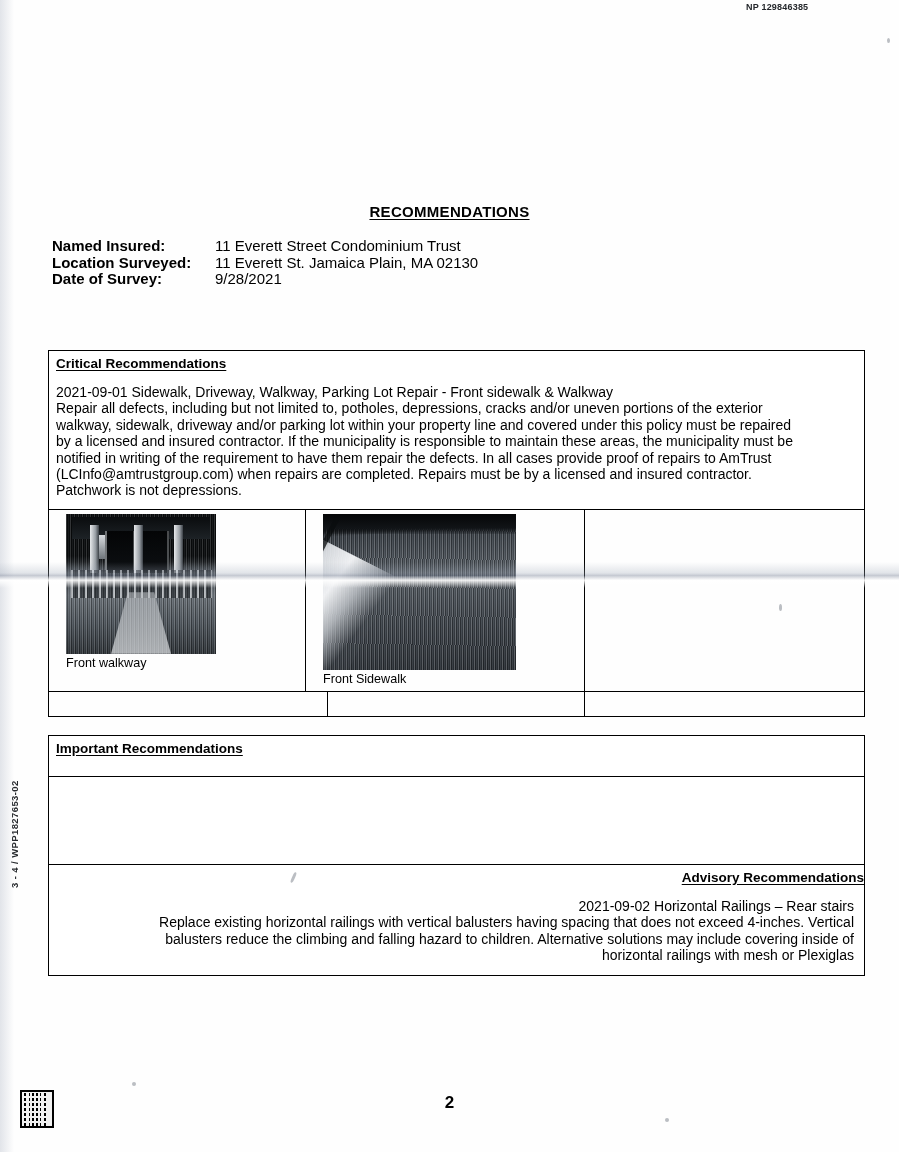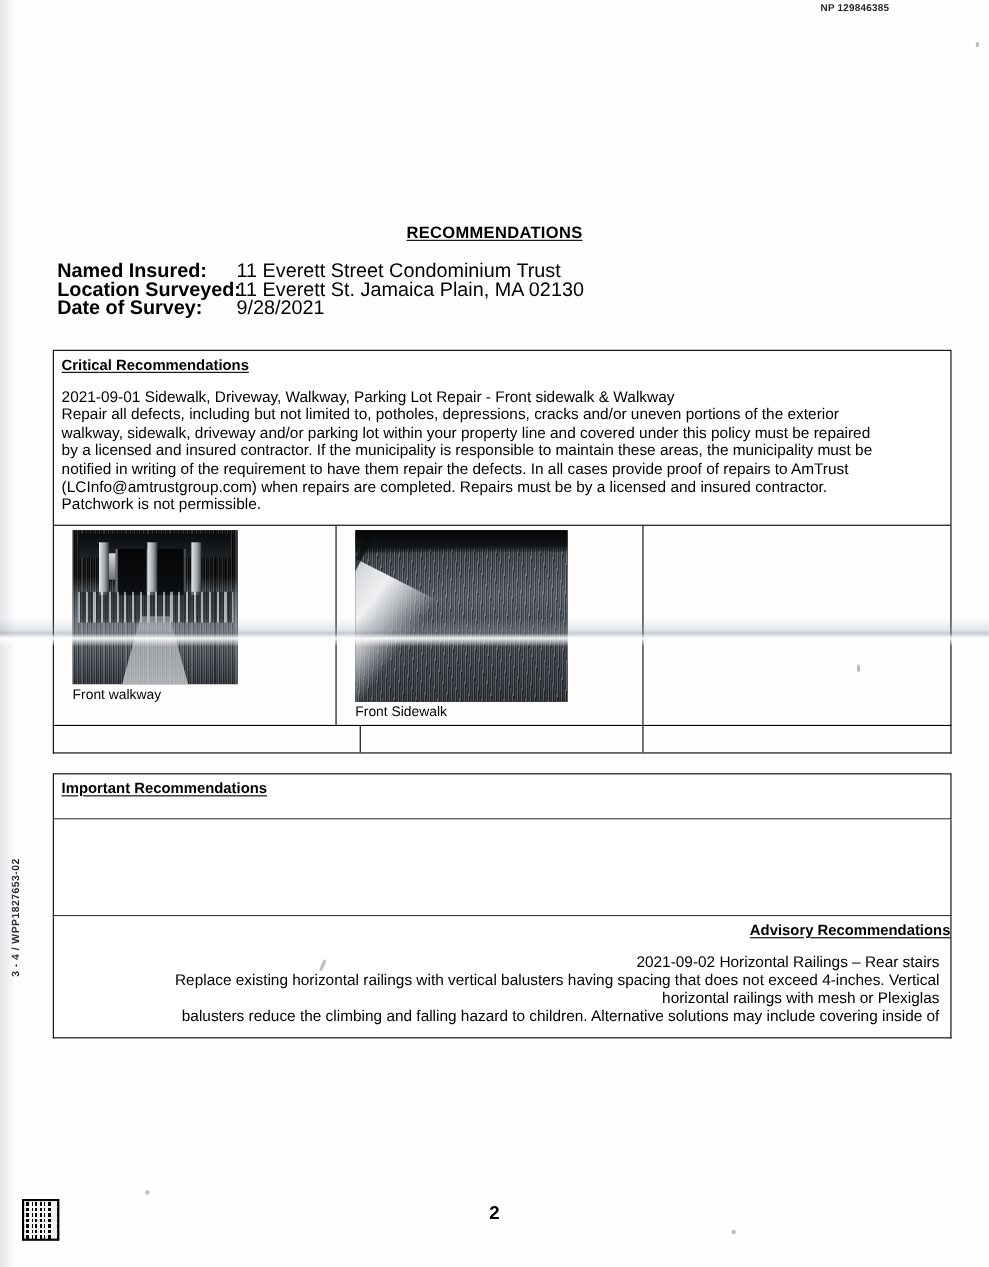--- a/index.html
+++ b/index.html
@@ -78,21 +78,21 @@
     letter-spacing: 0.3px;
     text-decoration: underline;
     text-underline-offset: 2px;
   }
 
   
   .info-block {
     position: absolute;
     top: 238px;
     left: 52px;
-    font-size: 18px;
+    font-size: 15px;
     line-height: 16.6px;
   }
   .info-row { display: flex; }
   .info-label {
     width: 163px;
     font-weight: bold;
     white-space: nowrap;
   }
   .info-value { white-space: nowrap; }
 
@@ -118,21 +118,21 @@
     padding: 5px 0 0 7px;
   }
   .rec-body {
     font-size: 14px;
     line-height: 16.4px;
     padding: 4px 10px 6px 7px;
   }
   .rec-body .rec-line { display: block; }
 
   
-  #critical-box { padding-bottom: 4px; }
+  #critical-box { padding-bottom: 4px; margin-top: 32px; }
   #critical-box .section-head { margin-bottom: 9px; }
 
   
   .photo-row {
     display: flex;
     border: 1.6px solid #000;
     border-top: none;
     box-sizing: border-box;
     height: 182px;
   }
@@ -350,21 +350,21 @@
 
     <div class="rec-box" id="critical-box">
       <div class="section-head">Critical Recommendations</div>
       <div class="rec-body">
         <span class="rec-line">2021-09-01 Sidewalk, Driveway, Walkway, Parking Lot Repair  - Front sidewalk &amp; Walkway</span>
         <span class="rec-line">Repair all defects, including but not limited to, potholes, depressions, cracks and/or uneven portions of the exterior</span>
         <span class="rec-line">walkway, sidewalk, driveway and/or parking lot within your property line and covered under this policy must be repaired</span>
         <span class="rec-line">by a licensed and insured contractor. If the municipality is responsible to maintain these areas, the municipality must be</span>
         <span class="rec-line">notified in writing of the requirement to have them repair the defects. In all cases provide proof of repairs to AmTrust</span>
         <span class="rec-line">(LCInfo@amtrustgroup.com) when repairs are completed. Repairs must be by a licensed and insured contractor.</span>
-        <span class="rec-line">Patchwork is not permissible.</span>
+        <span class="rec-line">Patchwork is not depressions.</span>
       </div>
     </div>
 
     <div class="photo-row">
       <div class="photo-cell c2">
         <div class="photo-frame walkway">
           <div class="photo-walkway-bg"></div>
           <div class="porch-roof"></div>
           <div class="porch-door" style="left:26%"></div>
           <div class="porch-door" style="left:49%"></div>
@@ -404,22 +404,22 @@
     <div class="rec-box" id="important-box">
       <div class="section-head">Important Recommendations</div>
     </div>
     <div class="rec-box" id="important-blank-box"></div>
 
     <div class="rec-box" id="advisory-box">
       <div class="section-head">Advisory Recommendations</div>
       <div class="rec-body">
         <span class="rec-line">2021-09-02 Horizontal Railings – Rear stairs</span>
         <span class="rec-line">Replace existing horizontal railings with vertical balusters having spacing that does not exceed 4-inches. Vertical</span>
+        <span class="rec-line">balusters reduce the climbing and falling hazard to children. Alternative solutions may include covering inside of</span>
         <span class="rec-line">horizontal railings with mesh or Plexiglas</span>
-        <span class="rec-line">balusters reduce the climbing and falling hazard to children. Alternative solutions may include covering inside of</span>
       </div>
     </div>
 
   </div>
 
   <div class="side-label">3 - 4 / WPP1827653-02</div>
 
   <div class="page-number">2</div>
   <div class="datamatrix">
     <div class="dm-grid"></div>

